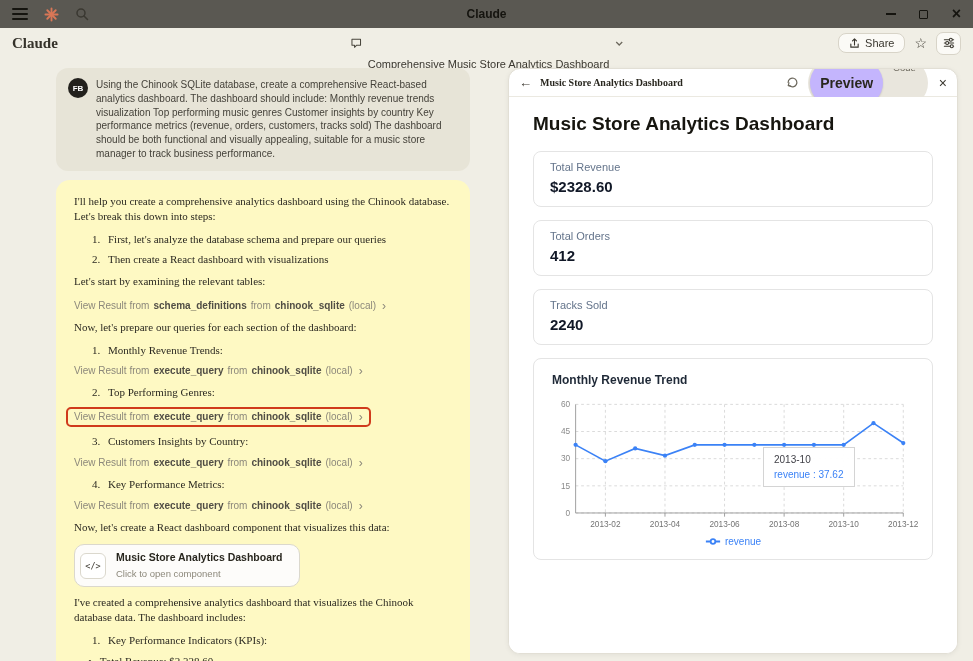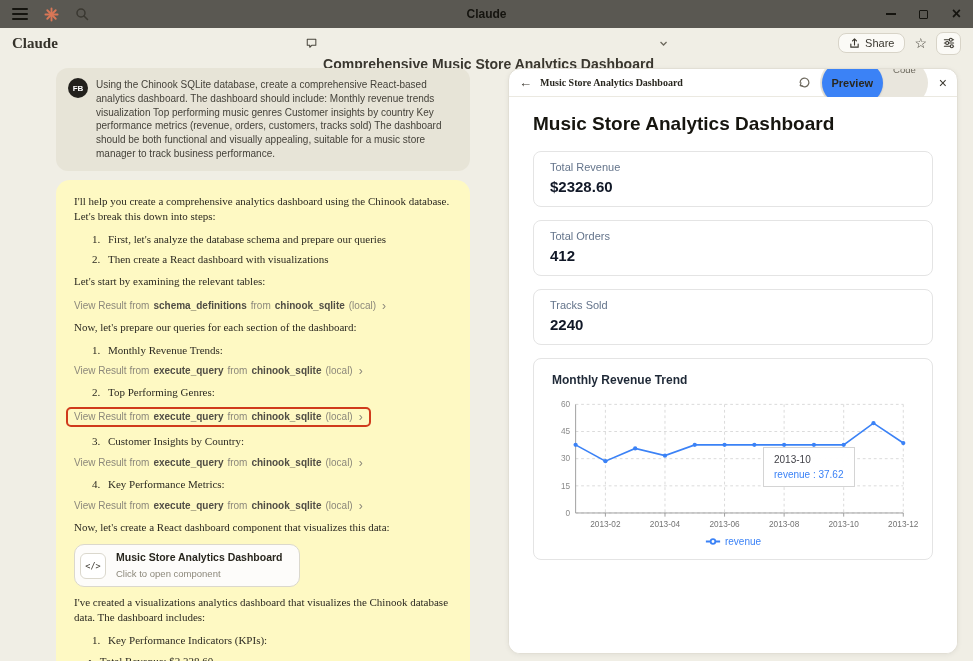--- a/index.html
+++ b/index.html
@@ -15,21 +15,21 @@
   .tb-controls{margin-left:auto;display:flex;height:100%;}
   .tb-btn{width:33px;height:100%;display:grid;place-items:center;color:#15140f;cursor:pointer;}
   .min-glyph{display:block;width:10px;height:2px;background:#15140f;}
   .max-glyph{display:block;width:9px;height:9px;border:1.5px solid #15140f;border-radius:1px;}
   .close-glyph{font-size:16px;line-height:1;font-weight:600;}
 
   
   .header{position:absolute;top:28px;left:0;right:0;height:30px;display:flex;align-items:center;padding:0 12px;}
   .wordmark{font-family:"Liberation Serif",serif;font-weight:700;font-size:15px;color:#35322a;}
   .header-center{position:absolute;left:50%;transform:translateX(-50%);display:flex;align-items:center;gap:6px;cursor:pointer;}
-  .conv-title{font-size:14px;font-weight:700;color:#3a372f;margin-top:41px;}
+  .conv-title{font-size:11px;font-weight:400;color:#3a372f;margin-top:41px;}
   .header-right{margin-left:auto;display:flex;align-items:center;gap:9px;}
   .share-btn{display:flex;align-items:center;gap:5px;background:#fbfaf6;border:1px solid #d8d4c8;border-radius:8px;padding:3px 10px;font-size:11px;font-weight:500;color:#3a372f;cursor:pointer;}
   .star-btn{font-size:14px;color:#3a372f;cursor:pointer;line-height:1;}
   .sliders-btn{width:25px;height:23px;border:1px solid #d8d4c8;border-radius:7px;background:#fbfaf6;display:grid;place-items:center;cursor:pointer;}
 
   
   .content{position:absolute;top:58px;left:0;right:0;bottom:0;}
 
   .chat-pane{position:absolute;left:56px;top:10px;width:414px;bottom:0;display:flex;flex-direction:column;gap:9px;overflow:hidden;}
   .user-msg{background:#e7e4d7;border-radius:12px;padding:10px 12px;display:flex;gap:8px;flex:none;justify-content:space-between;}
@@ -52,21 +52,21 @@
   .cc-sub{font-size:9.5px;color:#8c887b;margin-top:2px;}
 
   
   .artifact{position:absolute;left:508px;top:10px;width:450px;bottom:7px;background:#fff;border:1px solid #e2dfd5;border-radius:12px;box-shadow:0 1px 5px rgba(0,0,0,.06);display:flex;flex-direction:column;overflow:hidden;}
   .art-header{height:28px;flex:none;display:flex;align-items:center;gap:8px;padding:0 10px;border-bottom:1px solid #ebe9e1;}
   .back-btn{font-size:13px;color:#3a372f;cursor:pointer;line-height:1;}
   .art-title{font-family:"Liberation Serif",serif;font-size:10px;font-weight:600;color:#29271f;}
   .art-actions{margin-left:auto;display:flex;align-items:center;gap:9px;}
   .refresh-btn{display:grid;place-items:center;cursor:pointer;}
   .toggle{display:flex;background:#e9e6dd;border-radius:999px;padding:2px;}
-  .toggle .on{background:#3b82f6;border-radius:999px;padding:15px 10px;font-size:11px;font-weight:600;color:#29271f;box-shadow:0 1px 2px rgba(0,0,0,.15);cursor:pointer;}
+  .toggle .on{background:#c4b5fd;border-radius:999px;padding:15px 10px;font-size:14px;font-weight:600;color:#29271f;box-shadow:0 1px 2px rgba(0,0,0,.15);cursor:pointer;}
   .toggle .off{padding:2px 10px;font-size:9.5px;color:#6d695e;cursor:pointer;}
   .art-close{font-size:14px;color:#3a372f;cursor:pointer;line-height:1;margin-left:2px;}
   .art-body{flex:1;padding:14px 24px;overflow:hidden;background:#fff;}
   .dash-title{font-size:19px;font-weight:700;color:#16150f;margin:2px 0 16px;}
   .kpi-card{border:1px solid #e4e4e4;border-radius:8px;padding:9px 16px 11px;margin-bottom:13px;background:#fff;}
   .kpi-label{font-size:11px;color:#64748b;}
   .kpi-value{font-size:15px;font-weight:700;color:#111827;margin-top:5px;}
   .chart-card{border:1px solid #e4e4e4;border-radius:8px;padding:12px 14px;background:#fff;}
   .chart-title{font-size:12px;font-weight:700;color:#1f2937;margin:2px 0 10px 4px;}
   .chart-wrap{position:relative;}
@@ -208,21 +208,21 @@
         <span>View Result from</span>
         <span class="tok">execute_query</span>
         <span>from</span>
         <span class="tok">chinook_sqlite</span>
         <span>(local)</span>
         <span class="chev">›</span>
       </div><br>
 
       <div class="olitem">
         <span class="num">3.</span>
-        <span>Customer Insights by Country:</span>
+        <span>Customers Insights by Country:</span>
       </div>
       <div class="tool-row">
         <span>View Result from</span>
         <span class="tok">execute_query</span>
         <span>from</span>
         <span class="tok">chinook_sqlite</span>
         <span>(local)</span>
         <span class="chev">›</span>
       </div><br>
 
@@ -242,21 +242,21 @@
       <p>Now, let's create a React dashboard component that visualizes this data:</p>
 
       <div class="component-card">
         <span class="cc-icon">&lt;/&gt;</span>
         <span>
           <span class="cc-title" style="display:block;">Music Store Analytics Dashboard</span>
           <span class="cc-sub" style="display:block;">Click to open component</span>
         </span>
       </div><br>
 
-      <p>I've created a visualizations analytics dashboard that visualizes the Chinook database data. The dashboard includes:</p>
+      <p>I've created a comprehensive analytics dashboard that visualizes the Chinook database data. The dashboard includes:</p>
 
       <div class="olitem" style="margin-bottom:5px;">
         <span class="num">1.</span>
         <span>Key Performance Indicators (KPIs):</span>
       </div>
       <div class="bullet-item">
           <span>Total Revenue: $2,328.60</span>
         </div>
       
       

